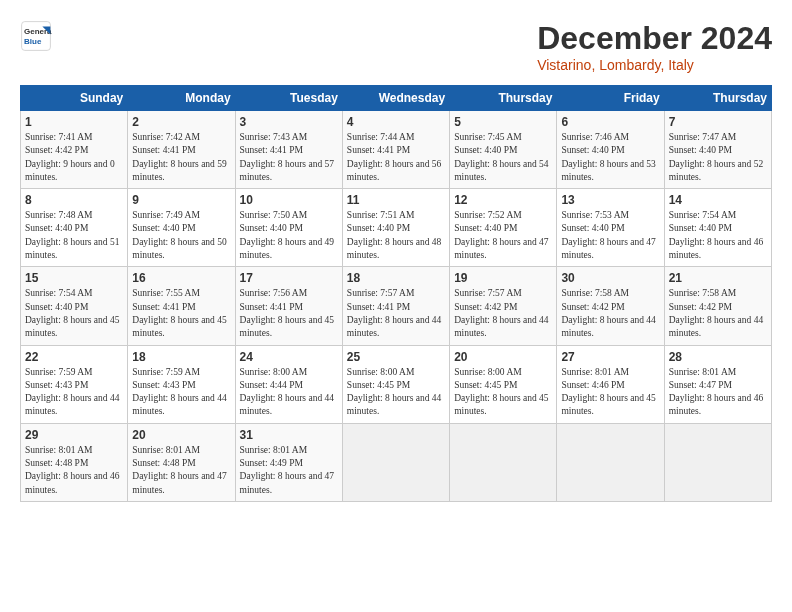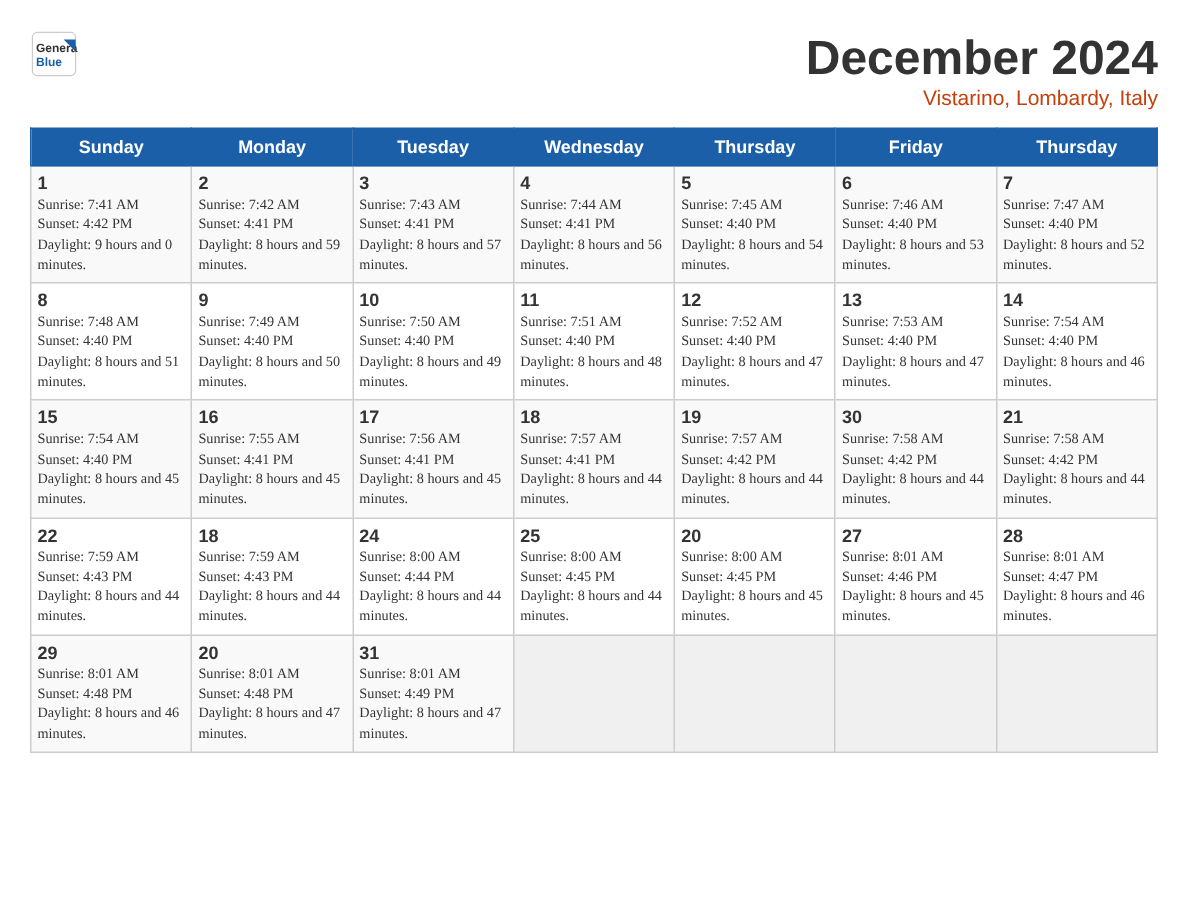--- a/index.html
+++ b/index.html
@@ -25,21 +25,20 @@
     .logo {
       display: flex;
       align-items: center;
       gap: 4px;
     }
     .logo-icon {
       width: 32px;
       height: 32px;
     }
     .title-block {
-      text-align: right;
     }
     .month-title {
       font-size: 32px;
       font-weight: bold;
       color: #333;
     }
     .location {
       font-size: 14px;
       color: #c2410c;
     }
@@ -47,21 +46,21 @@
       width: 100%;
       border-collapse: collapse;
       table-layout: fixed;
     }
     thead th {
       background: #1a5fa8;
       color: #fff;
       font-size: 12px;
       font-weight: bold;
       padding: 5px 4px;
-      text-align: center;
+      text-align: right;
       border: 1px solid #1a5fa8;
     }
     tbody td {
       border: 1px solid #ccc;
       vertical-align: top;
       padding: 4px 4px;
       font-size: 9.5px;
       color: #333;
       height: 78px;
     }

